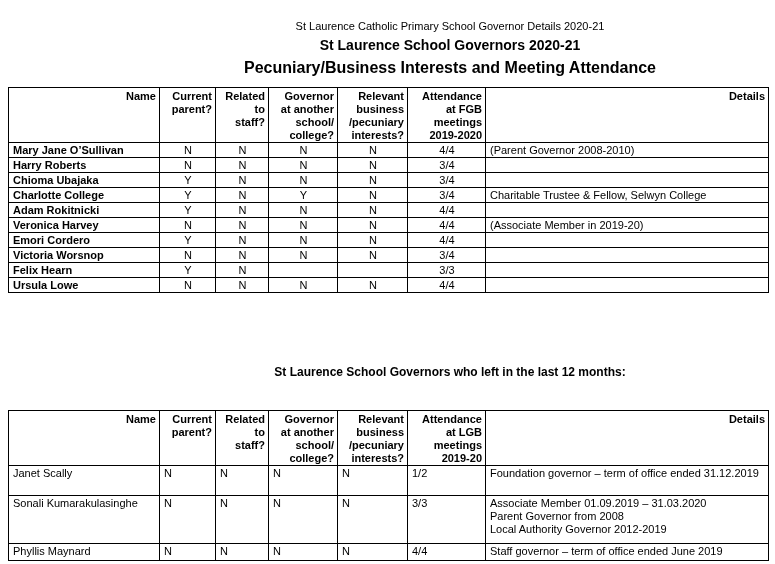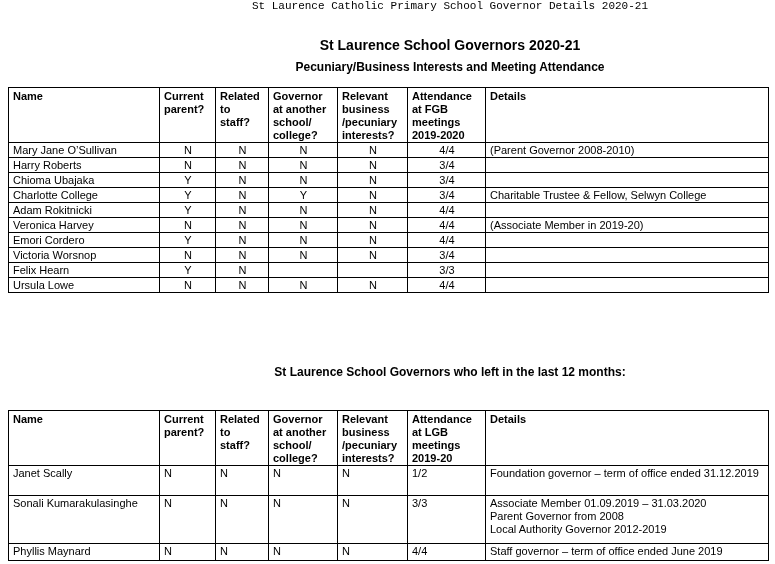--- a/index.html
+++ b/index.html
@@ -11,23 +11,23 @@
     position: relative;
     overflow: hidden;
   }
   .heading {
     position: absolute;
     left: 125px; width: 650px;
     text-align: center;
     font-size: 11px;
     line-height: 13px;
   }
-  #doc-header   { top: 0;  font-weight: normal; font-family: Liberation Mono, monospace; }
+  #doc-header   { top: 20px;  font-weight: normal; }
   #page-title   { top: 39px; font-size: 14px; font-weight: bold; }
-  #page-subtitle{ top: 61px; font-size: 12px; font-weight: bold; }
+  #page-subtitle{ top: 61px; font-size: 16px; font-weight: bold; }
   #section2-heading { top: 366px; font-size: 12px; font-weight: bold; }
 
   table {
     position: absolute;
     left: 8px;
     width: 760px;
     border-collapse: collapse;
     table-layout: fixed;
   }
   #table1 { top: 87px; }
@@ -37,31 +37,31 @@
     border: 1px solid #000000;
     font-size: 11px;
     line-height: 13px;
     vertical-align: top;
     padding: 1px 3px 0 4px;
     white-space: pre-line;
     overflow: hidden;
   }
   th {
     font-weight: bold;
-    text-align: left;
+    text-align: right;
     padding-top: 2px;
   }
   tr.hdr { height: 54px; }
   tr.row { height: 15px; }
   #table1 tr.tall  { height: 36px; }
   #table2 tr.r2a { height: 30px; }
   #table2 tr.r2b { height: 48px; }
   #table2 tr.r2c { height: 17px; }
 
-  #table1 td.name { font-weight: normal; }
+  #table1 td.name { font-weight: bold; }
   #table1 td.val  { text-align: center; }
   #table2 td      { text-align: left; }
 </style>
 </head>
 <body>
 
 <div id="doc-header" class="heading">St Laurence Catholic Primary School Governor Details 2020-21</div>
 <div id="page-title" class="heading">St Laurence School Governors 2020-21</div>
 <div id="page-subtitle" class="heading">Pecuniary/Business Interests and Meeting Attendance</div>
 

